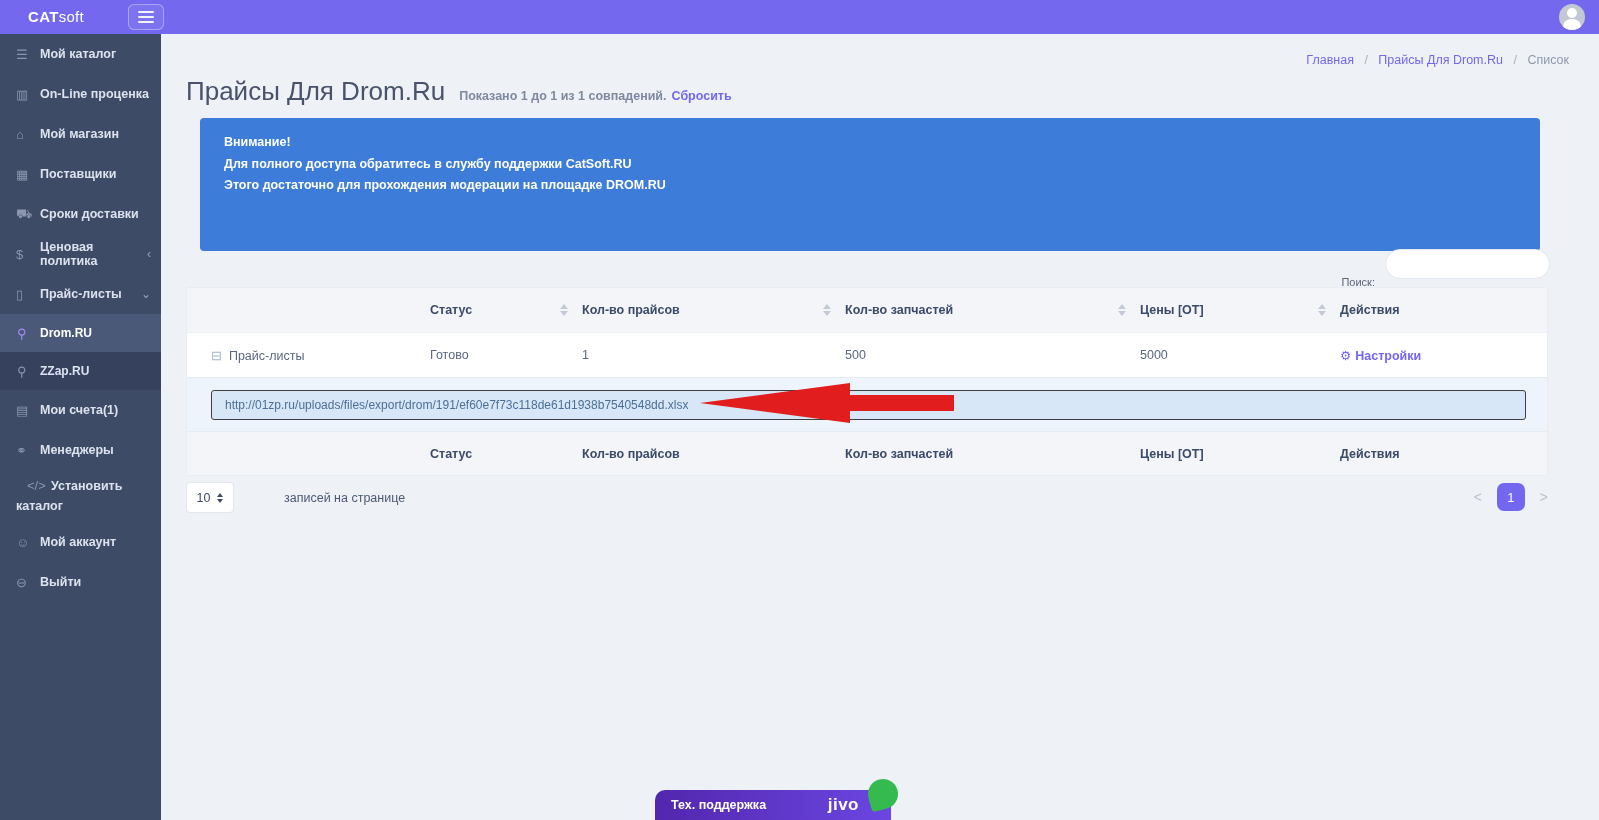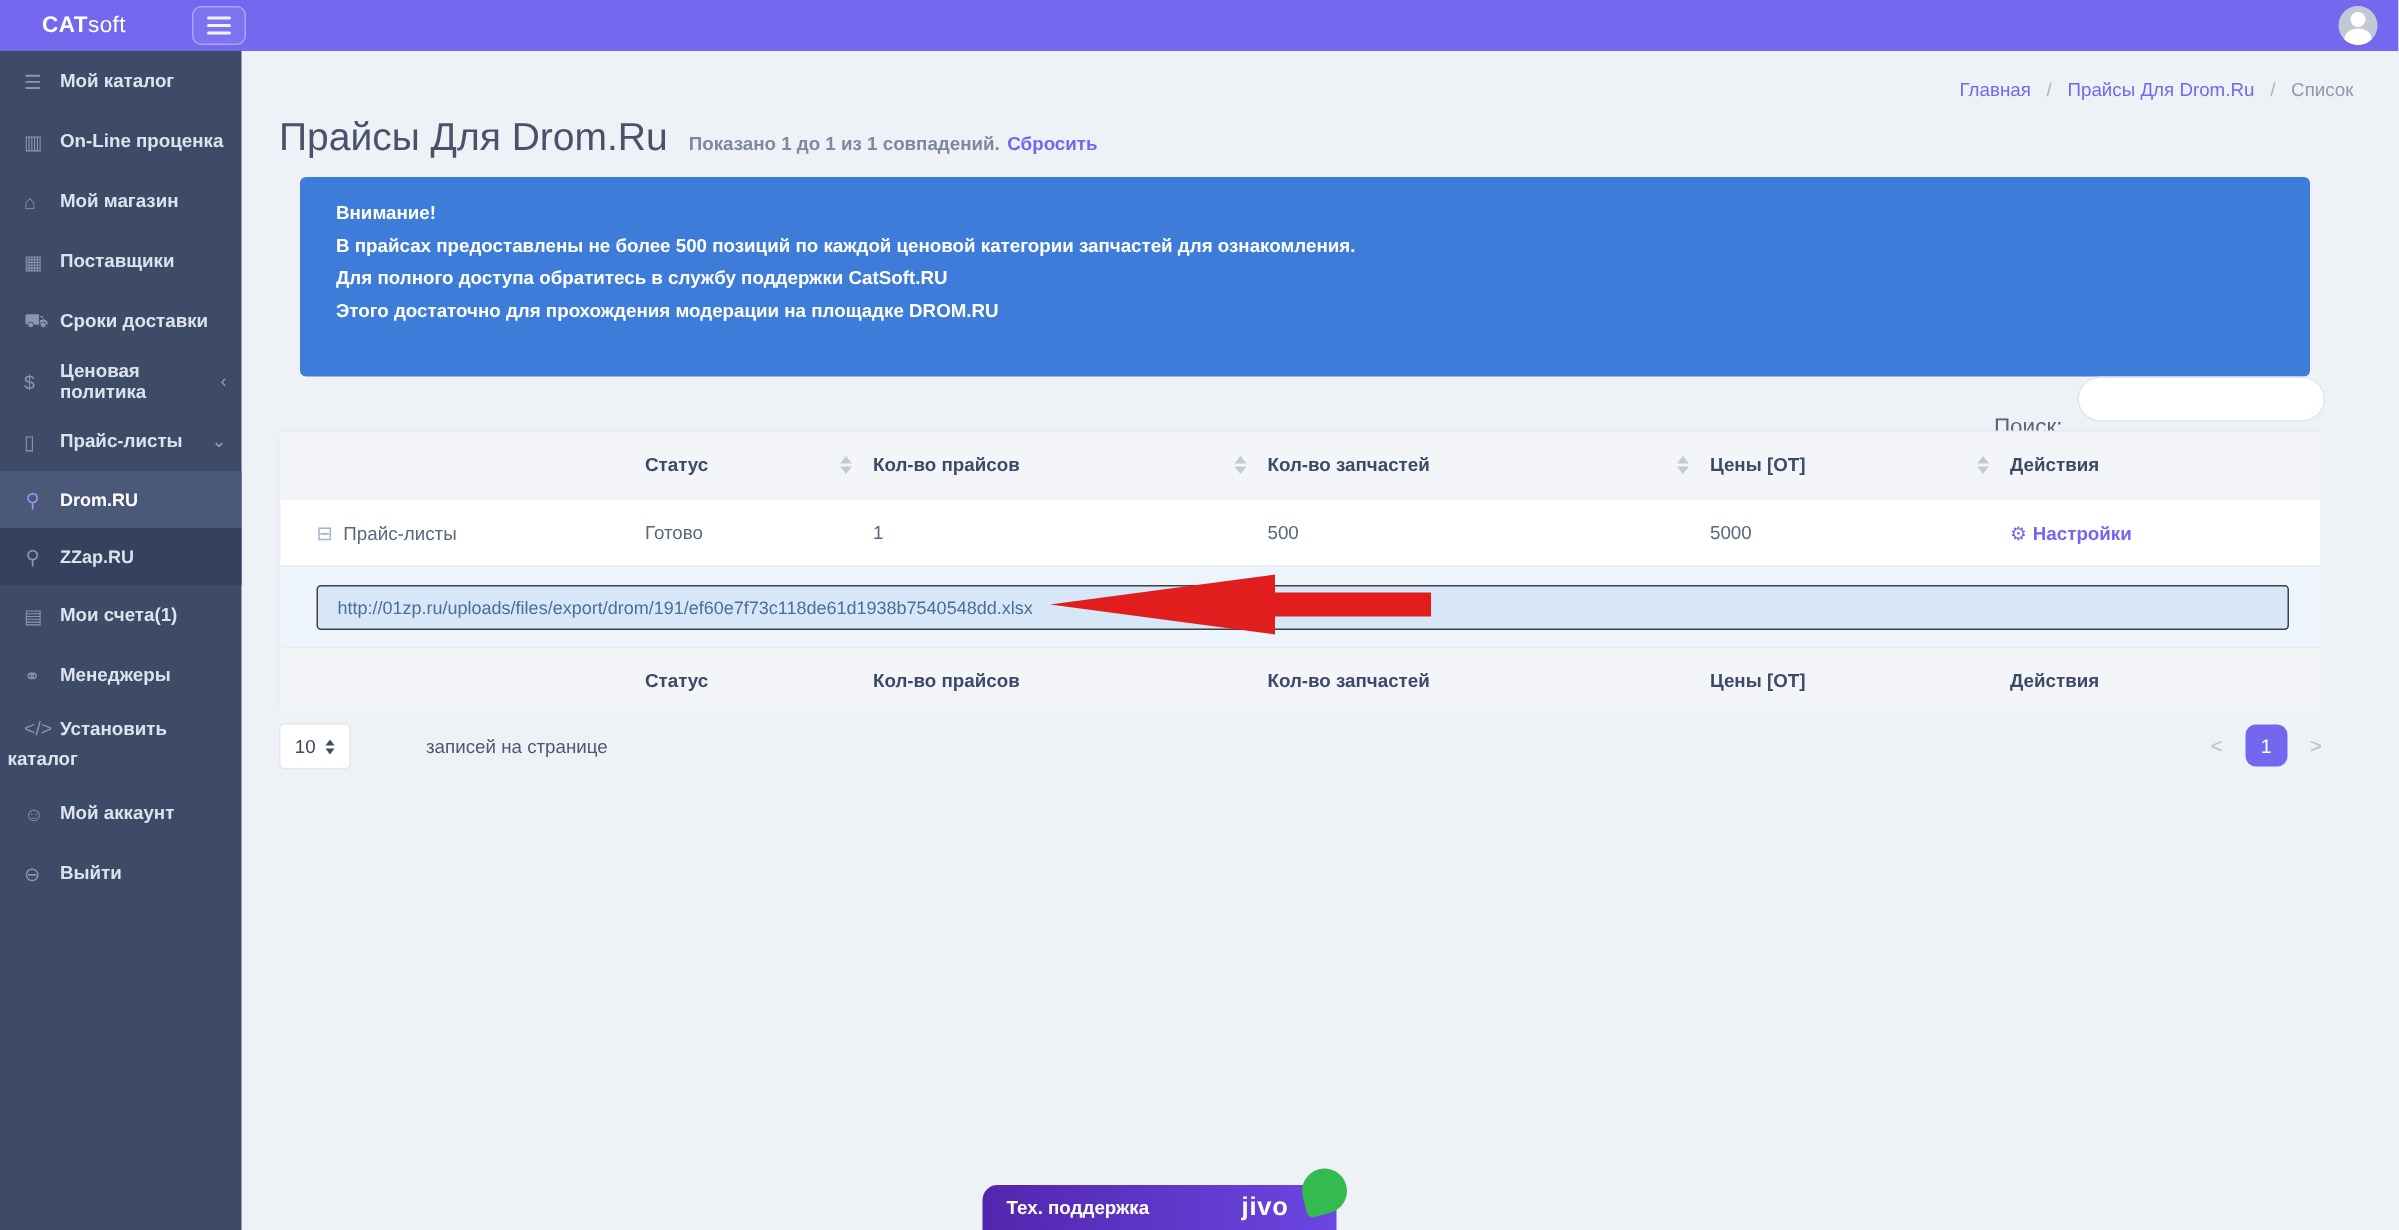--- a/index.html
+++ b/index.html
@@ -25,36 +25,36 @@
   .sidebar { position:absolute; left:0; top:34px; bottom:0; width:161px; background:#3e4b66; z-index:10; }
   .side-item { display:flex; align-items:center; min-height:40px; padding:0 10px 0 16px;
     color:#dce2ee; font-size:12.5px; font-weight:600; cursor:pointer; }
   .side-item .ico { width:24px; flex:0 0 24px; color:#8a96ad; font-size:13px; font-weight:400; }
   .side-item .chev { margin-left:auto; color:#9aa5ba; font-size:12px; font-weight:400; }
   .side-sub { display:flex; align-items:center; height:38px; padding:0 10px 0 17px;
     background:#35415d; color:#dce2ee; font-size:12px; font-weight:700; cursor:pointer; }
   .side-sub .ico { width:23px; flex:0 0 23px; color:#8a96ad; font-size:13px; font-weight:400; }
   .side-sub.active { background:#4b5979; color:#fff; }
   .side-sub.active .ico { color:#9d8ff6; }
-  .side-item.wrap { display:block; padding:6px 8px 6px 5px; line-height:20px; }
+  .side-item.wrap { display:block; padding:6px 8px 6px 16px; line-height:20px; }
   .side-item.wrap .ico { display:inline-block; width:24px; margin-left:11px; }
   
   .main { position:absolute; left:161px; top:34px; right:0; bottom:0; background:#eef1f6; }
   .breadcrumb { position:absolute; top:19px; right:30px; font-size:12.5px; color:#8f99ab; }
   .breadcrumb .bc-link { color:#7367f0; cursor:pointer; }
   .breadcrumb .sep { margin:0 7px; color:#a9b1c0; }
   .titlebar { position:absolute; left:25px; top:42px; display:flex; align-items:baseline; }
   .page-title { margin:0; font-size:26px; font-weight:500; color:#48526b; }
   .title-meta { margin-left:14px; font-size:12.5px; font-weight:600; color:#7e89a0; }
   .reset-link { margin-left:5px; font-size:12.5px; font-weight:600; color:#7367f0; cursor:pointer; }
   .notice { position:absolute; left:39px; right:59px; top:84px; height:133px; background:#3d7cd8;
     border-radius:4px; color:#fff; font-size:12.5px; font-weight:600; padding:14px 24px; line-height:21.5px; }
   .notice b { font-weight:800; }
   .searchbar { position:absolute; top:205px; right:49px; display:flex; align-items:center; }
-  .searchbar label { font-size:15px; color:#5b6577;margin-top:37px; }
+  .searchbar label { font-size:11px; color:#5b6577;margin-top:37px; }
   .search-input { width:165px; height:30px; margin-left:10px; border:1px solid #e2e6ee; border-radius:16px;
     background:#fff; outline:none; padding:0 14px; font-size:12.5px; color:#4c5974; font-family:inherit; }
   
   .card { position:absolute; left:25px; top:253px; width:1362px; background:#fff;
     border:1px solid #e9edf3; border-radius:3px; }
   .trow { display:grid; grid-template-columns:219px 152px 263px 295px 200px 231px; align-items:center; }
   .thead { height:44px; background:#f3f5f9; }
   .thead > div { padding-left:24px; display:flex; align-items:center; font-size:12.5px; font-weight:700; color:#3b4a68; }
   .sorter { margin-left:auto; transform:translateX(10px); display:flex; flex-direction:column; gap:2px; cursor:pointer; }
   .sorter .tri-up { width:0; height:0; border-left:4px solid transparent; border-right:4px solid transparent; border-bottom:5px solid #c3cad7; }
@@ -182,21 +182,20 @@
   </div>
 
   <div class="titlebar">
     <h1 class="page-title">Прайсы Для Drom.Ru</h1>
     <span class="title-meta">Показано 1 до 1 из 1 совпадений.</span>
     <span class="reset-link">Сбросить</span>
   </div>
 
   <div class="notice">
     <div><span>Внимание!</span></div>
-    <div><span>В прайсах предоставлены не более 500 позиций по каждой ценовой категории запчастей для ознакомления.</span></div>
     <div><span>Для полного доступа обратитесь в службу поддержки </span><b>CatSoft.RU</b></div>
     <div><span>Этого достаточно для прохождения модерации на площадке </span><b>DROM.RU</b></div>
   </div>
 
   <div class="searchbar">
     <label>Поиск:</label>
     <input class="search-input" type="text" value="" style="">
   </div>
 
   <div class="card">

